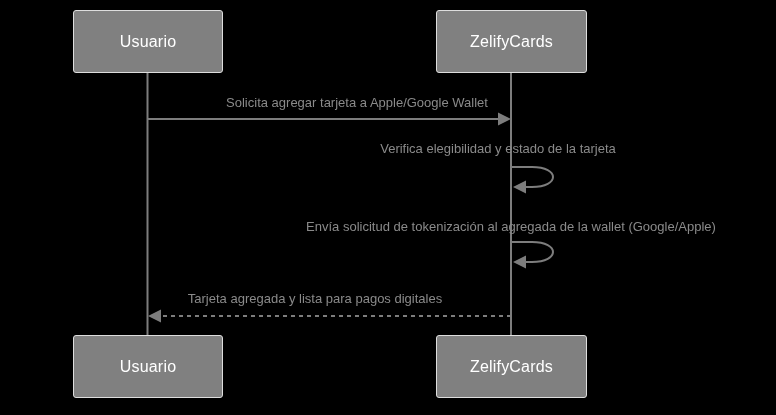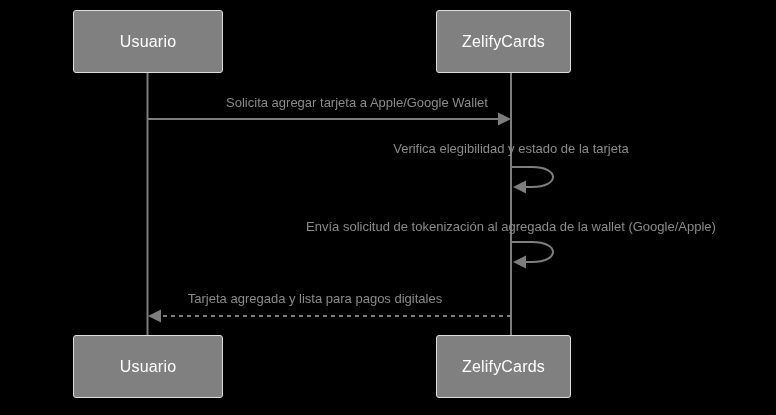--- a/index.html
+++ b/index.html
@@ -24,21 +24,21 @@
   svg.connectors {
     position: absolute;
     left: 0; top: 0;
     width: 776px; height: 415px;
   }
   .stroke { stroke: var(--line); stroke-width: 2; fill: none; }
   .dashed { stroke-dasharray: 4 4; }
   .arrowhead { fill: var(--line); stroke: none; }
   .actor-box {
     position: absolute;
-    width: 135px;
+    width: 151px;
     height: 63px;
     background: var(--actor-fill);
     border: 1px solid var(--actor-border);
     border-radius: 3px;
     display: flex;
     align-items: center;
     justify-content: center;
   }
   .actor-label {
     color: var(--actor-text);
@@ -84,17 +84,17 @@
     <span class="actor-label">ZelifyCards</span>
   </div>
   <div class="actor-box" style="left:49px; top:335px; width:150px;">
     <span class="actor-label">Usuario</span>
   </div>
   <div class="actor-box" style="left:412px; top:335px;">
     <span class="actor-label">ZelifyCards</span>
   </div>
 
   <div class="msg-label" style="left:123px; top:95px; width:420px;">Solicita agregar tarjeta a Apple/Google Wallet</div>
-  <div class="msg-label" style="left:287px; top:141px; width:400px;">Verifica elegibilidad y estado de la tarjeta</div>
+  <div class="msg-label" style="left:274px; top:141px; width:400px;">Verifica elegibilidad y estado de la tarjeta</div>
   <div class="msg-label" style="left:227px; top:219px; width:520px;">Envía solicitud de tokenización al agregada de la wallet (Google/Apple)</div>
   <div class="msg-label" style="left:123px; top:291px; width:336px;">Tarjeta agregada y lista para pagos digitales</div>
 
 </div>
 
 </body></html>

